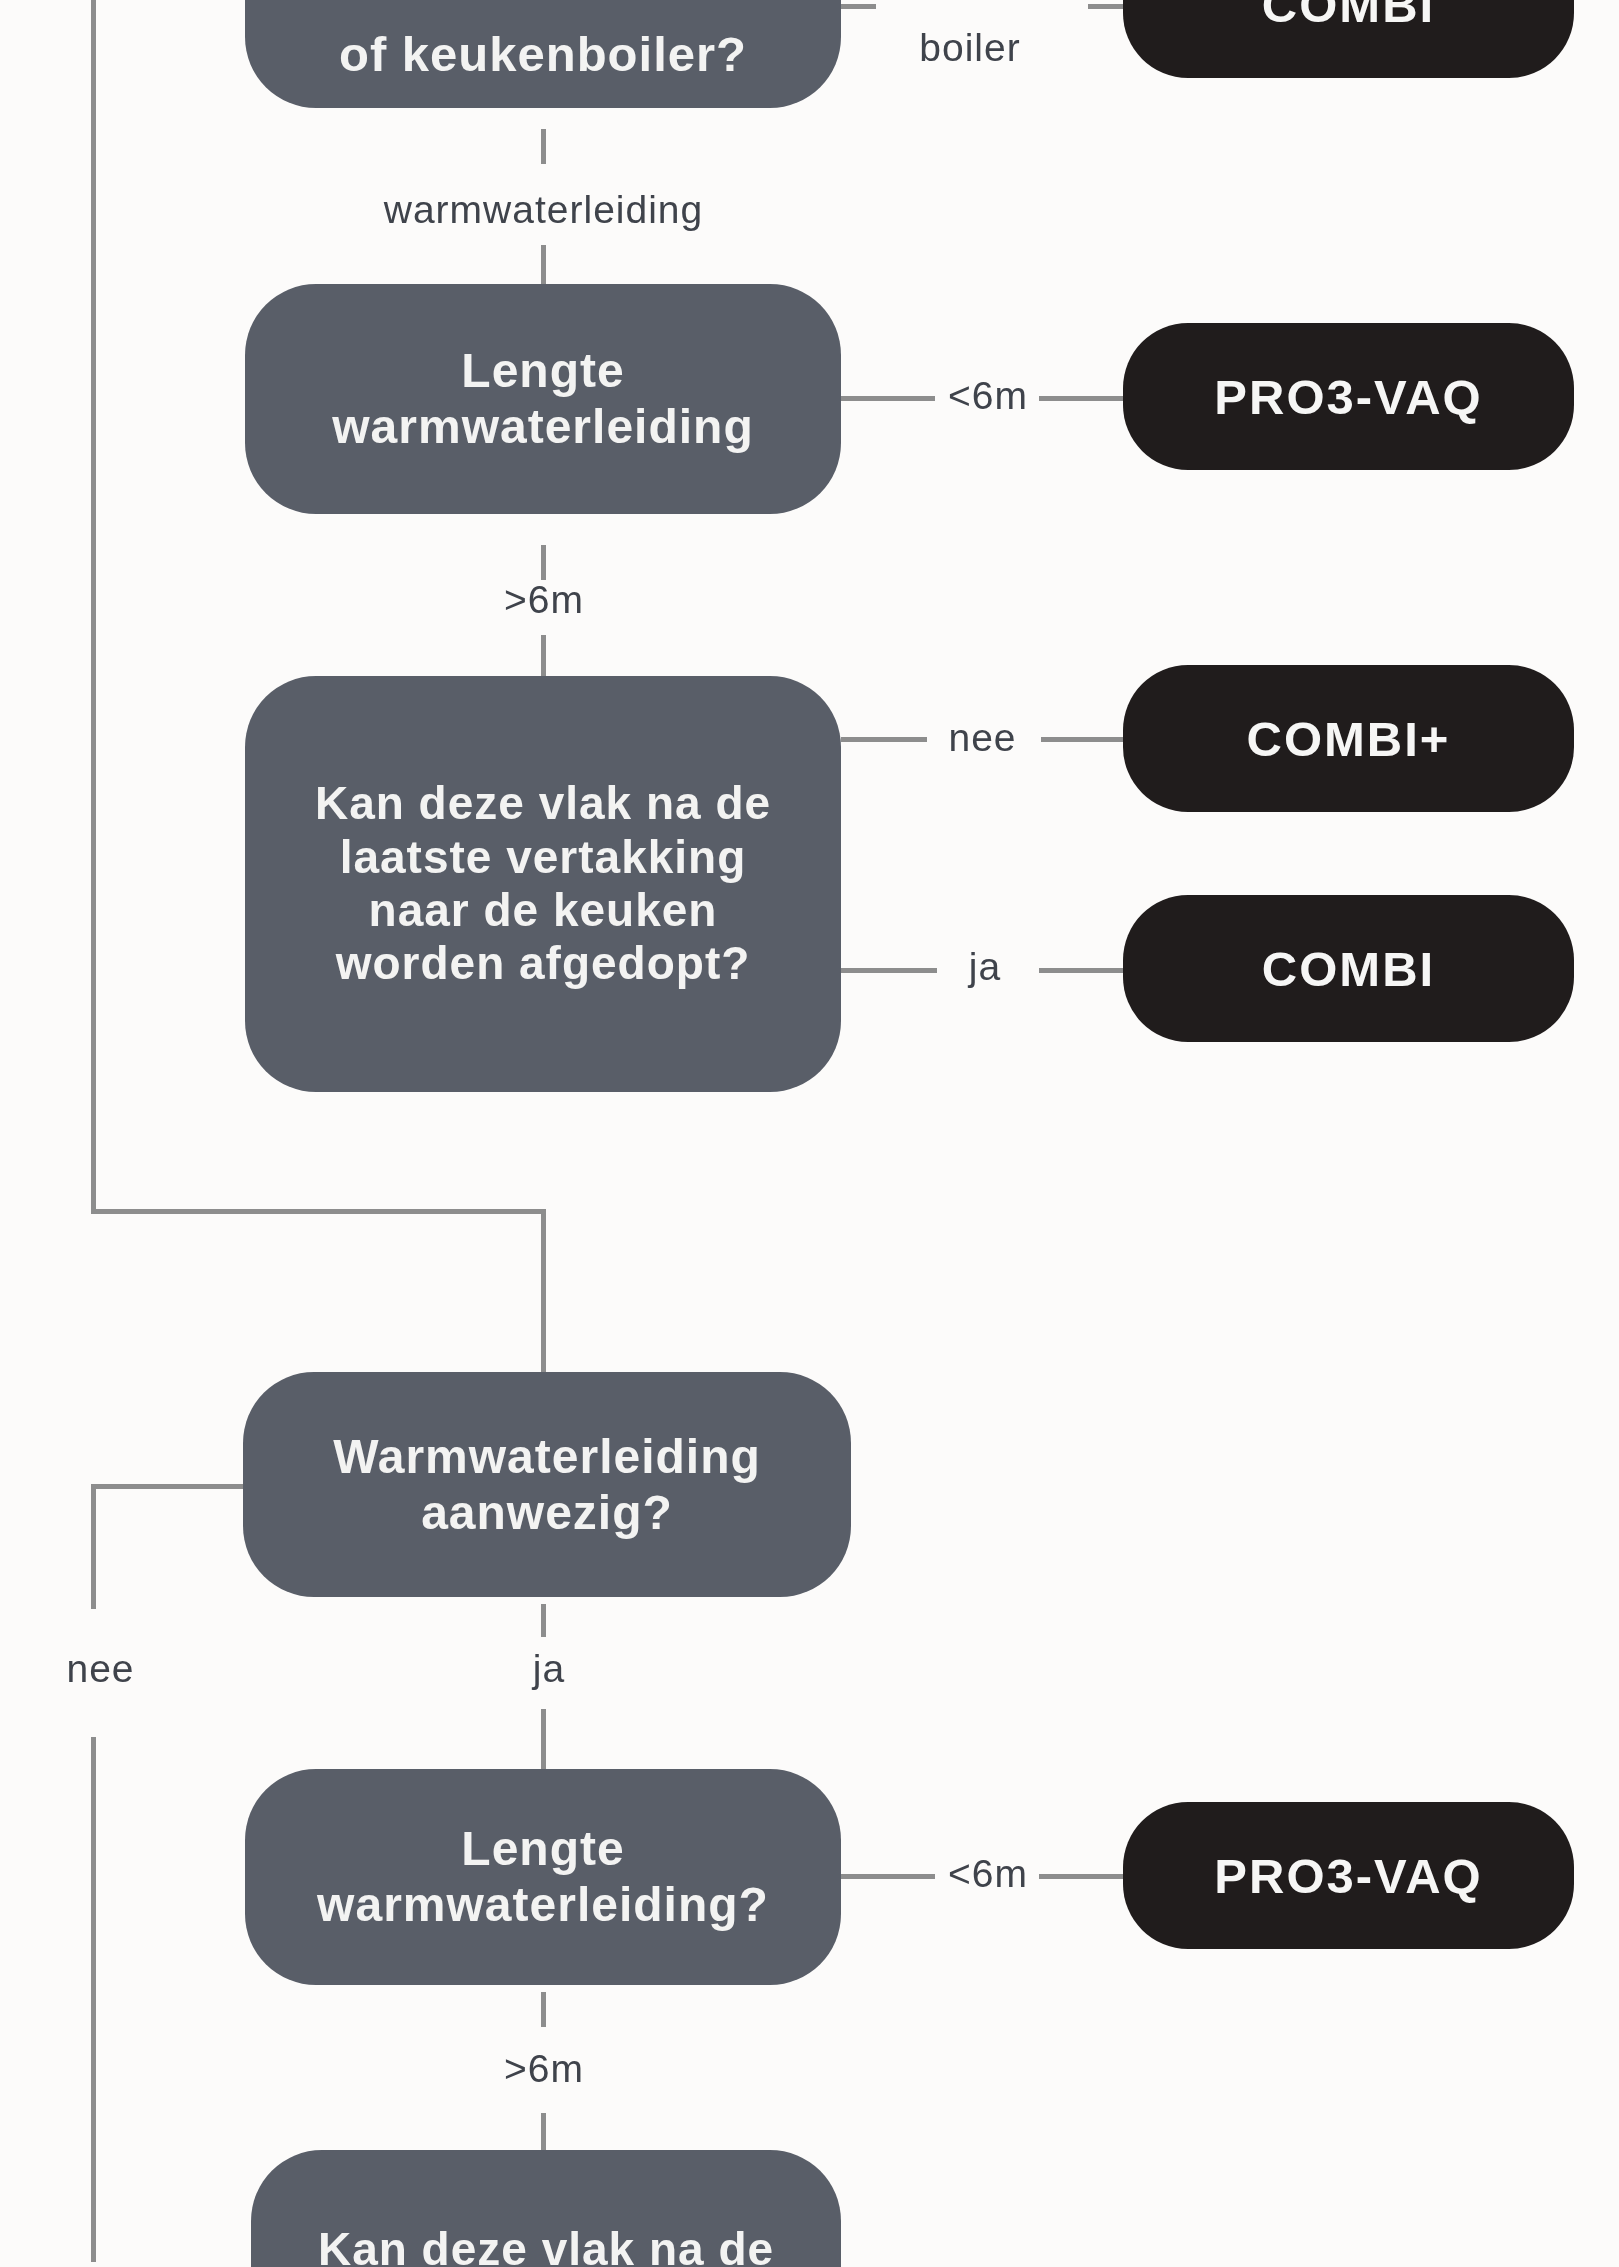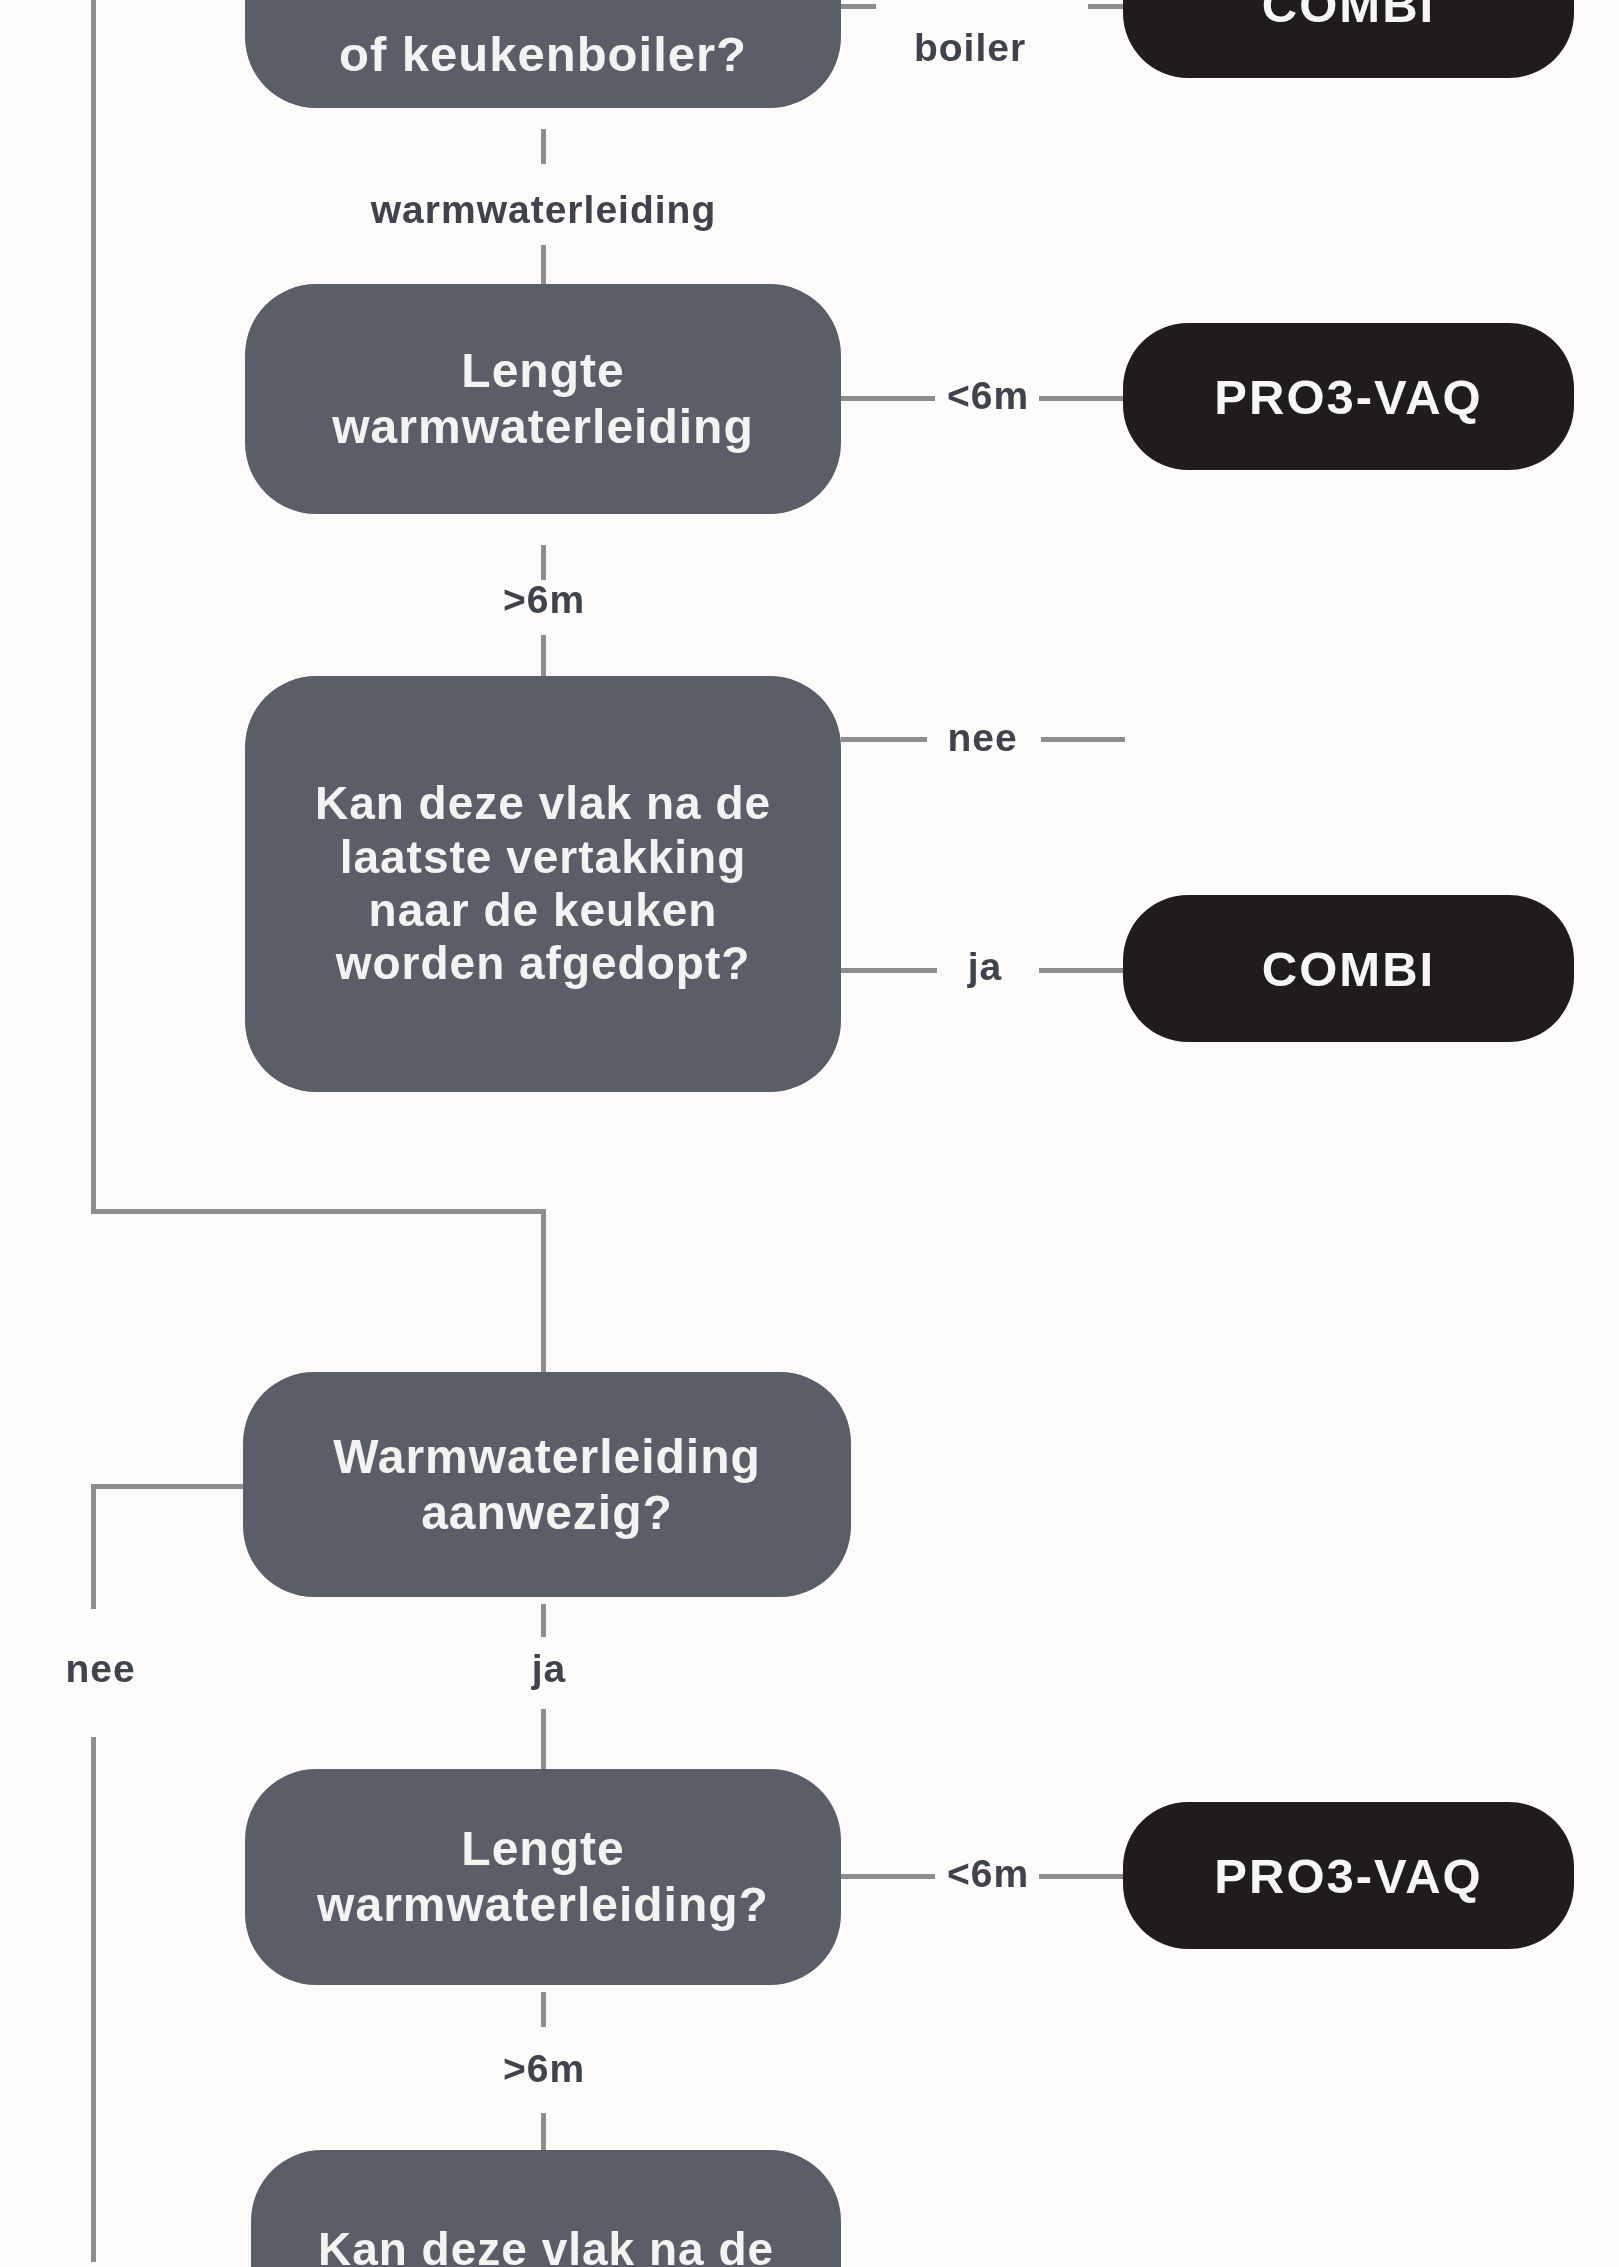--- a/index.html
+++ b/index.html
@@ -34,21 +34,21 @@
   .pill-label{
     color:#f6f6f5;
     font-weight:bold;
     font-size:49px;
     letter-spacing:2px;
     white-space:nowrap;
   }
   .edge-label{
     position:absolute;
     color:#3f434b;
-    font-weight:700;
+    font-weight:400;
     font-size:39px;
     text-align:center;
     letter-spacing:1px;
     white-space:nowrap;
   }
   .hline,.vline{position:absolute;background:#8d8d8d;}
   .hline{height:4.9px;}
   .vline{width:4.9px;}
 </style>
 </head>
@@ -94,20 +94,23 @@
   <div class="gbox" style="left:245px;top:676px;width:596px;height:416px;">
     <span class="gbox-label" style="font-size:46px;">Kan deze vlak na de
 laatste vertakking
 naar de keuken
 worden afgedopt?</span>
   </div>
 
   <div class="hline" style="left:841px;top:737px;width:86px;"></div>
   <div class="edge-label" style="left:919px;top:716px;width:127px;">nee</div>
   <div class="hline" style="left:1041px;top:737px;width:84px;"></div>
+  <div class="pill" style="left:1123px;top:665px;width:451px;height:147px;">
+    <span class="pill-label">COMBI+</span>
+  </div>
 
   <div class="hline" style="left:841px;top:968px;width:96px;"></div>
   <div class="edge-label" style="left:931px;top:945px;width:108px;">ja</div>
   <div class="hline" style="left:1039px;top:968px;width:86px;"></div>
   <div class="pill" style="left:1123px;top:895px;width:451px;height:147px;">
     <span class="pill-label">COMBI</span>
   </div>
 
   <div class="gbox" style="left:243px;top:1372px;width:608px;height:225px;">
     <span class="gbox-label" style="font-size:48px;">Warmwaterleiding

